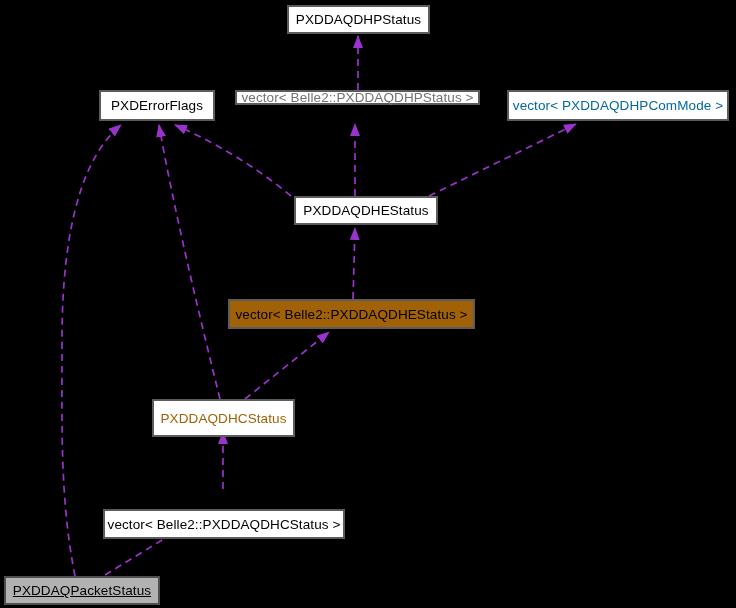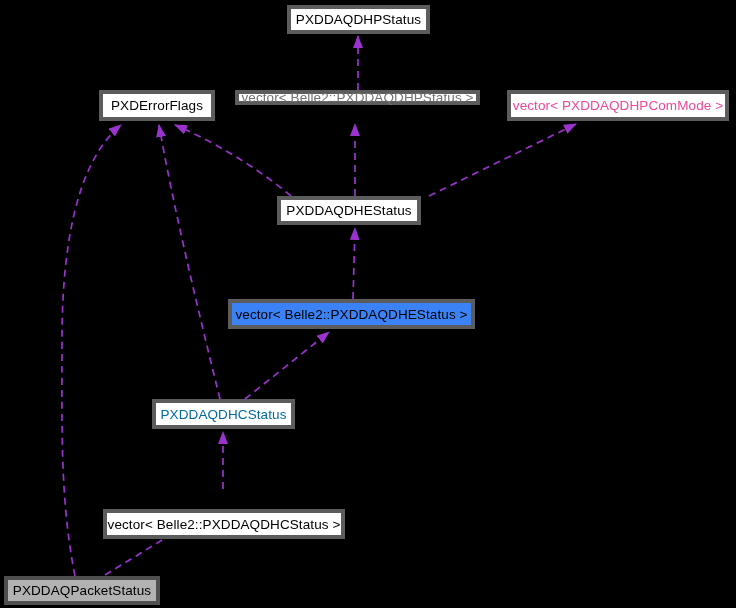--- a/index.html
+++ b/index.html
@@ -17,21 +17,21 @@
   }
   .edges-layer {
     position: absolute;
     inset: 0;
     width: 736px;
     height: 608px;
   }
   .node {
     position: absolute;
     box-sizing: border-box;
-    border: 4px solid #c2410c;
+    border: 2px solid #c2410c;
     background: #ffffff;
     color: #000000;
     display: flex;
     align-items: center;
     justify-content: center;
     font-size: 13.5px;
     white-space: nowrap;
     letter-spacing: 0.1px;
     cursor: pointer;
   }
@@ -57,20 +57,20 @@
       <path d="M245,399 L329,332" fill="none" stroke="#9a32cd" stroke-width="1.7" stroke-dasharray="7,5" marker-end="url(#arrow)"></path>
       <path d="M220,399 C198,310 173,205 159,125" fill="none" stroke="#9a32cd" stroke-width="1.7" stroke-dasharray="7,5" marker-end="url(#arrow)"></path>
       <path d="M223,489 L223,432" fill="none" stroke="#9a32cd" stroke-width="1.7" stroke-dasharray="7,5" marker-end="url(#arrow)"></path>
       <path d="M105,575 L193,521" fill="none" stroke="#9a32cd" stroke-width="1.7" stroke-dasharray="7,5" marker-end="url(#arrow)"></path>
       <path d="M75,576 C60,500 62,430 62,340 C62,230 82,157 121,125" fill="none" stroke="#9a32cd" stroke-width="1.7" stroke-dasharray="7,5" marker-end="url(#arrow)"></path>
     </svg>
   <div id="nodes">
       <div class="node" style="left: 287px; top: 5px; width: 143px; height: 29px; background: rgb(255, 255, 255); border-color: rgb(92, 92, 92); color: rgb(0, 0, 0);">PXDDAQDHPStatus</div>
       <div class="node" style="left: 99px; top: 90px; width: 116px; height: 31px; background: rgb(255, 255, 255); border-color: rgb(92, 92, 92); color: rgb(0, 0, 0); text-align: right;">PXDErrorFlags</div>
       <div class="node" style="left: 235px; top: 90px; width: 245px; height: 15px; background: rgb(255, 255, 255); border-color: rgb(92, 92, 92); color: #737373;">vector&lt; Belle2::PXDDAQDHPStatus &gt;</div>
-      <div class="node" style="left: 507px; top: 90px; width: 222px; height: 31px; background: rgb(255, 255, 255); border-color: rgb(92, 92, 92); color: #ec4899;">vector&lt; PXDDAQDHPComMode &gt;</div>
-      <div class="node" style="left: 277px; top: 196px; width: 144px; height: 29px; background: rgb(255, 255, 255); border-color: rgb(92, 92, 92); color: rgb(0, 0, 0);">PXDDAQDHEStatus</div>
-      <div class="node" style="left: 228px; top: 299px; width: 247px; height: 30px; background: #3b82f6; border-color: rgb(92, 92, 92); color: rgb(0, 0, 0);">vector&lt; Belle2::PXDDAQDHEStatus &gt;</div>
-      <div class="node" style="left: 152px; top: 399px; width: 143px; height: 30px; background: rgb(255, 255, 255); border-color: rgb(92, 92, 92); color: #0369a1;">PXDDAQDHCStatus</div>
+      <div class="node" style="left: 507px; top: 90px; width: 222px; height: 31px; background: rgb(255, 255, 255); border-color: rgb(92, 92, 92); color: #0369a1;">vector&lt; PXDDAQDHPComMode &gt;</div>
+      <div class="node" style="left: 294px; top: 196px; width: 144px; height: 29px; background: rgb(255, 255, 255); border-color: rgb(92, 92, 92); color: rgb(0, 0, 0);">PXDDAQDHEStatus</div>
+      <div class="node" style="left: 228px; top: 299px; width: 247px; height: 30px; background: #a16207; border-color: rgb(92, 92, 92); color: rgb(0, 0, 0);">vector&lt; Belle2::PXDDAQDHEStatus &gt;</div>
+      <div class="node" style="left: 152px; top: 399px; width: 143px; height: 38px; background: rgb(255, 255, 255); border-color: rgb(92, 92, 92); color: #a16207;">PXDDAQDHCStatus</div>
       <div class="node" style="left: 103px; top: 489px; width: 242px; height: 30px; background: rgb(255, 255, 255); border-color: rgb(92, 92, 92); color: rgb(0, 0, 0); margin-top: 20px;">vector&lt; Belle2::PXDDAQDHCStatus &gt;</div>
-      <div class="node selected" style="left: 4px; top: 576px; width: 156px; height: 29px; background: rgb(178, 178, 178); border-color: rgb(79, 79, 79); color: rgb(0, 0, 0);">PXDDAQPacketStatus</div>
+      <div class="node selected" style="left: 4px; top: 576px; width: 156px; height: 29px; background: rgb(178, 178, 178); border-color: rgb(79, 79, 79); color: rgb(0, 0, 0); text-decoration: underline;">PXDDAQPacketStatus</div>
     </div>
 </div>
 
 </body></html>

